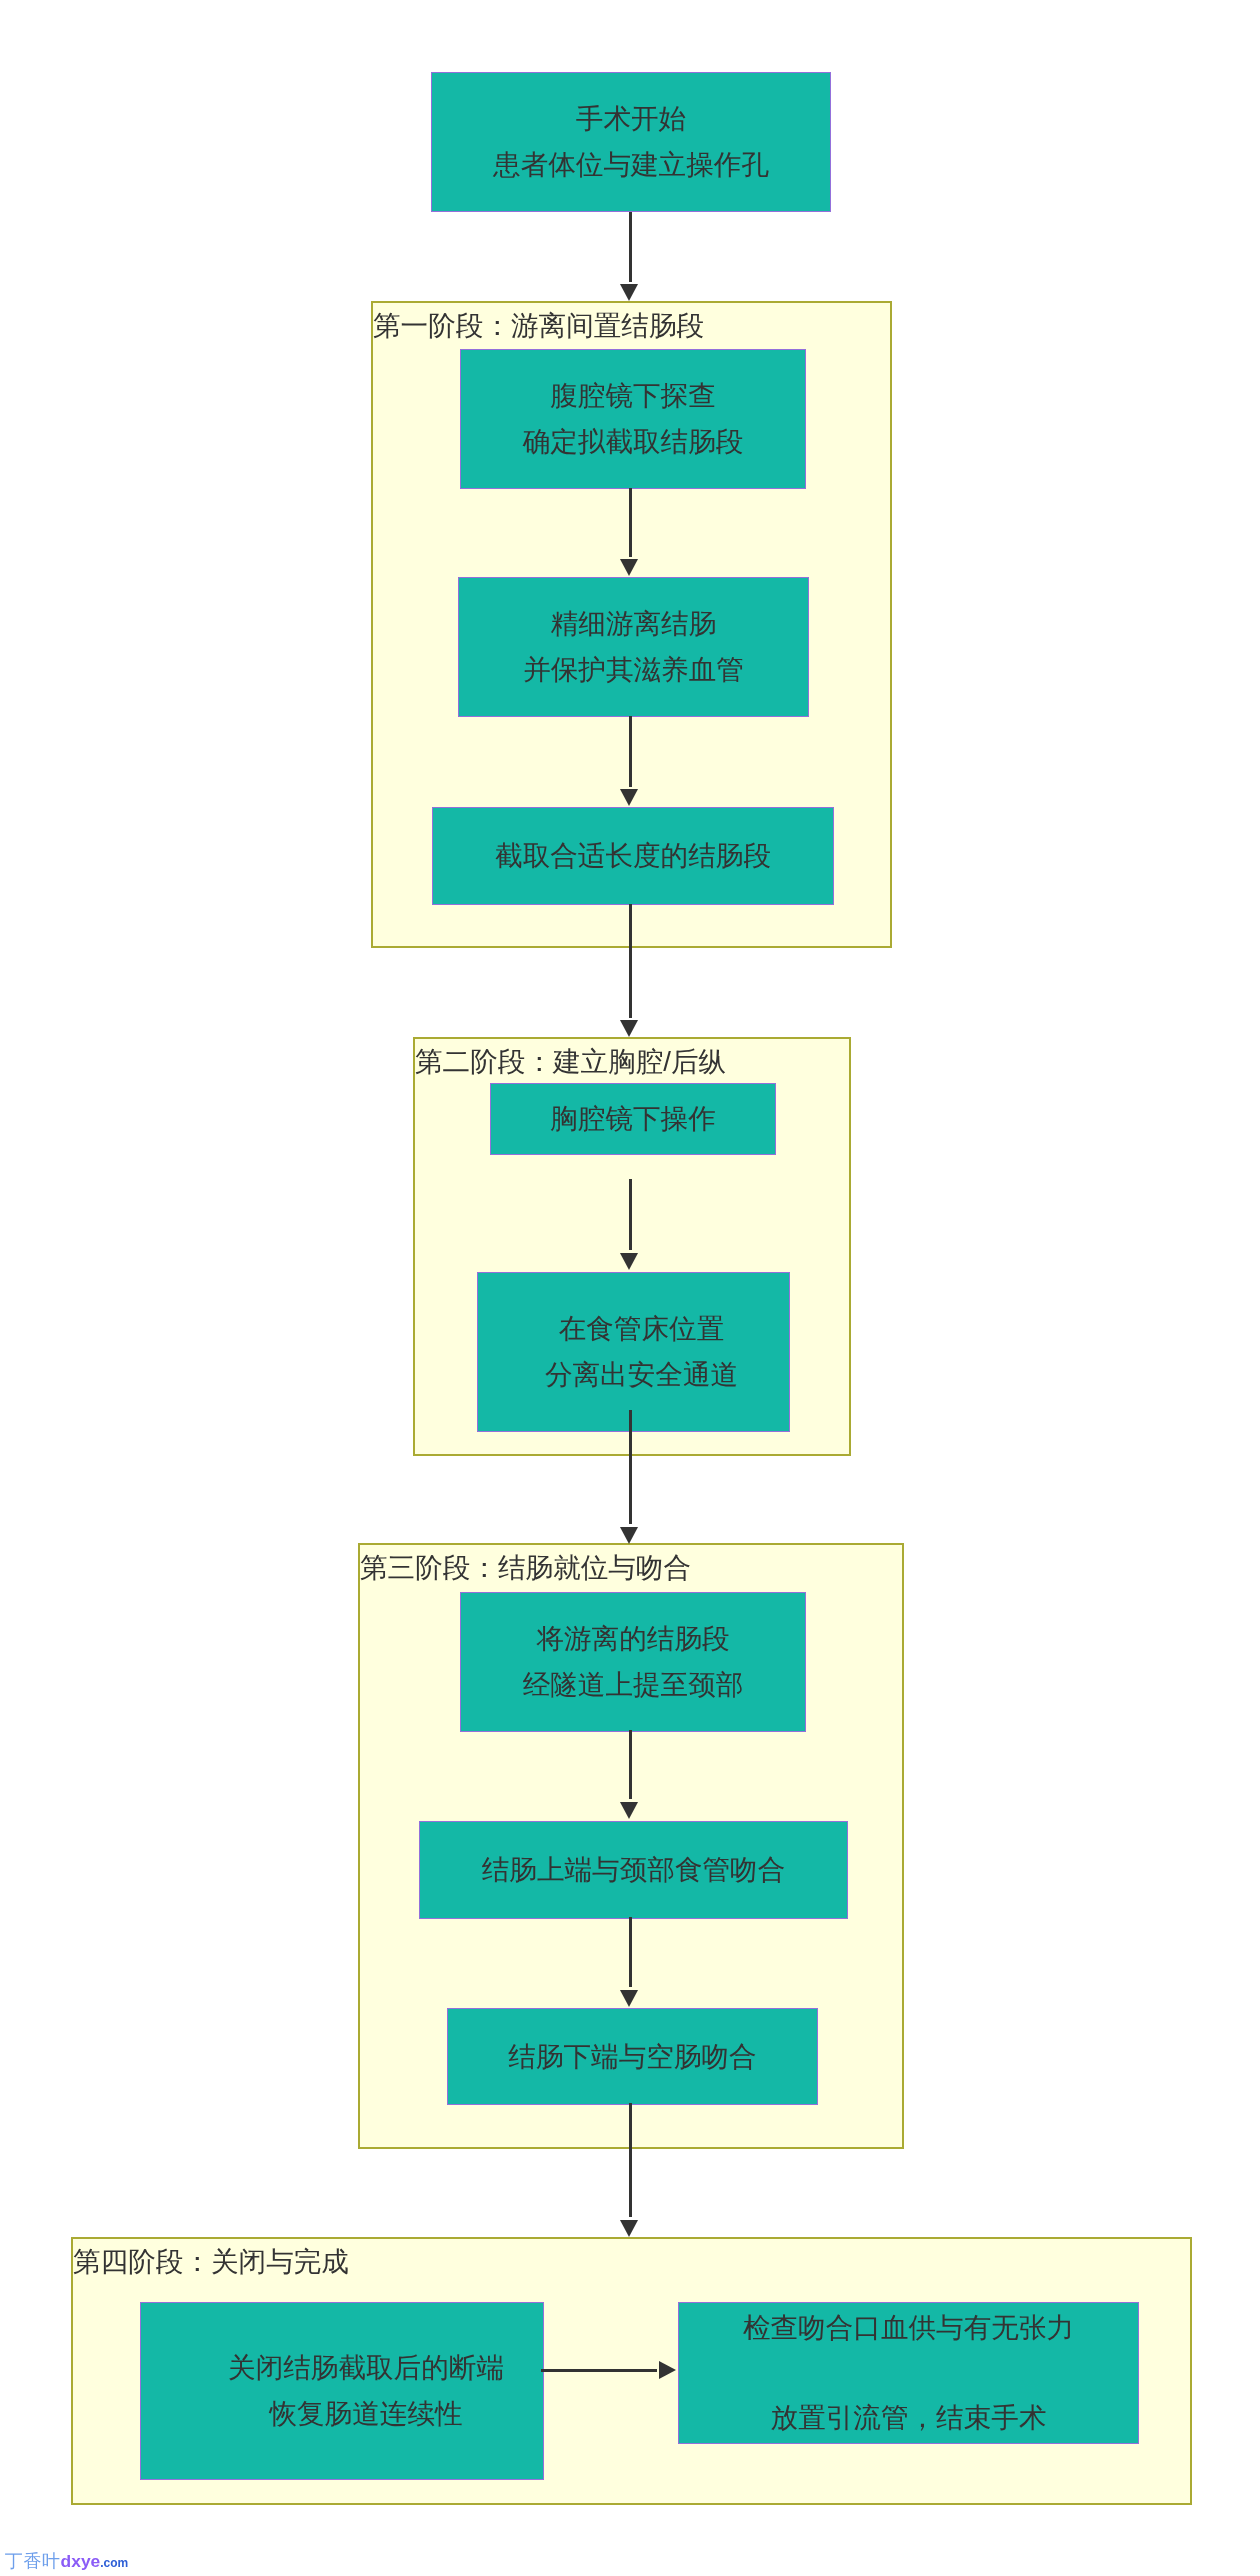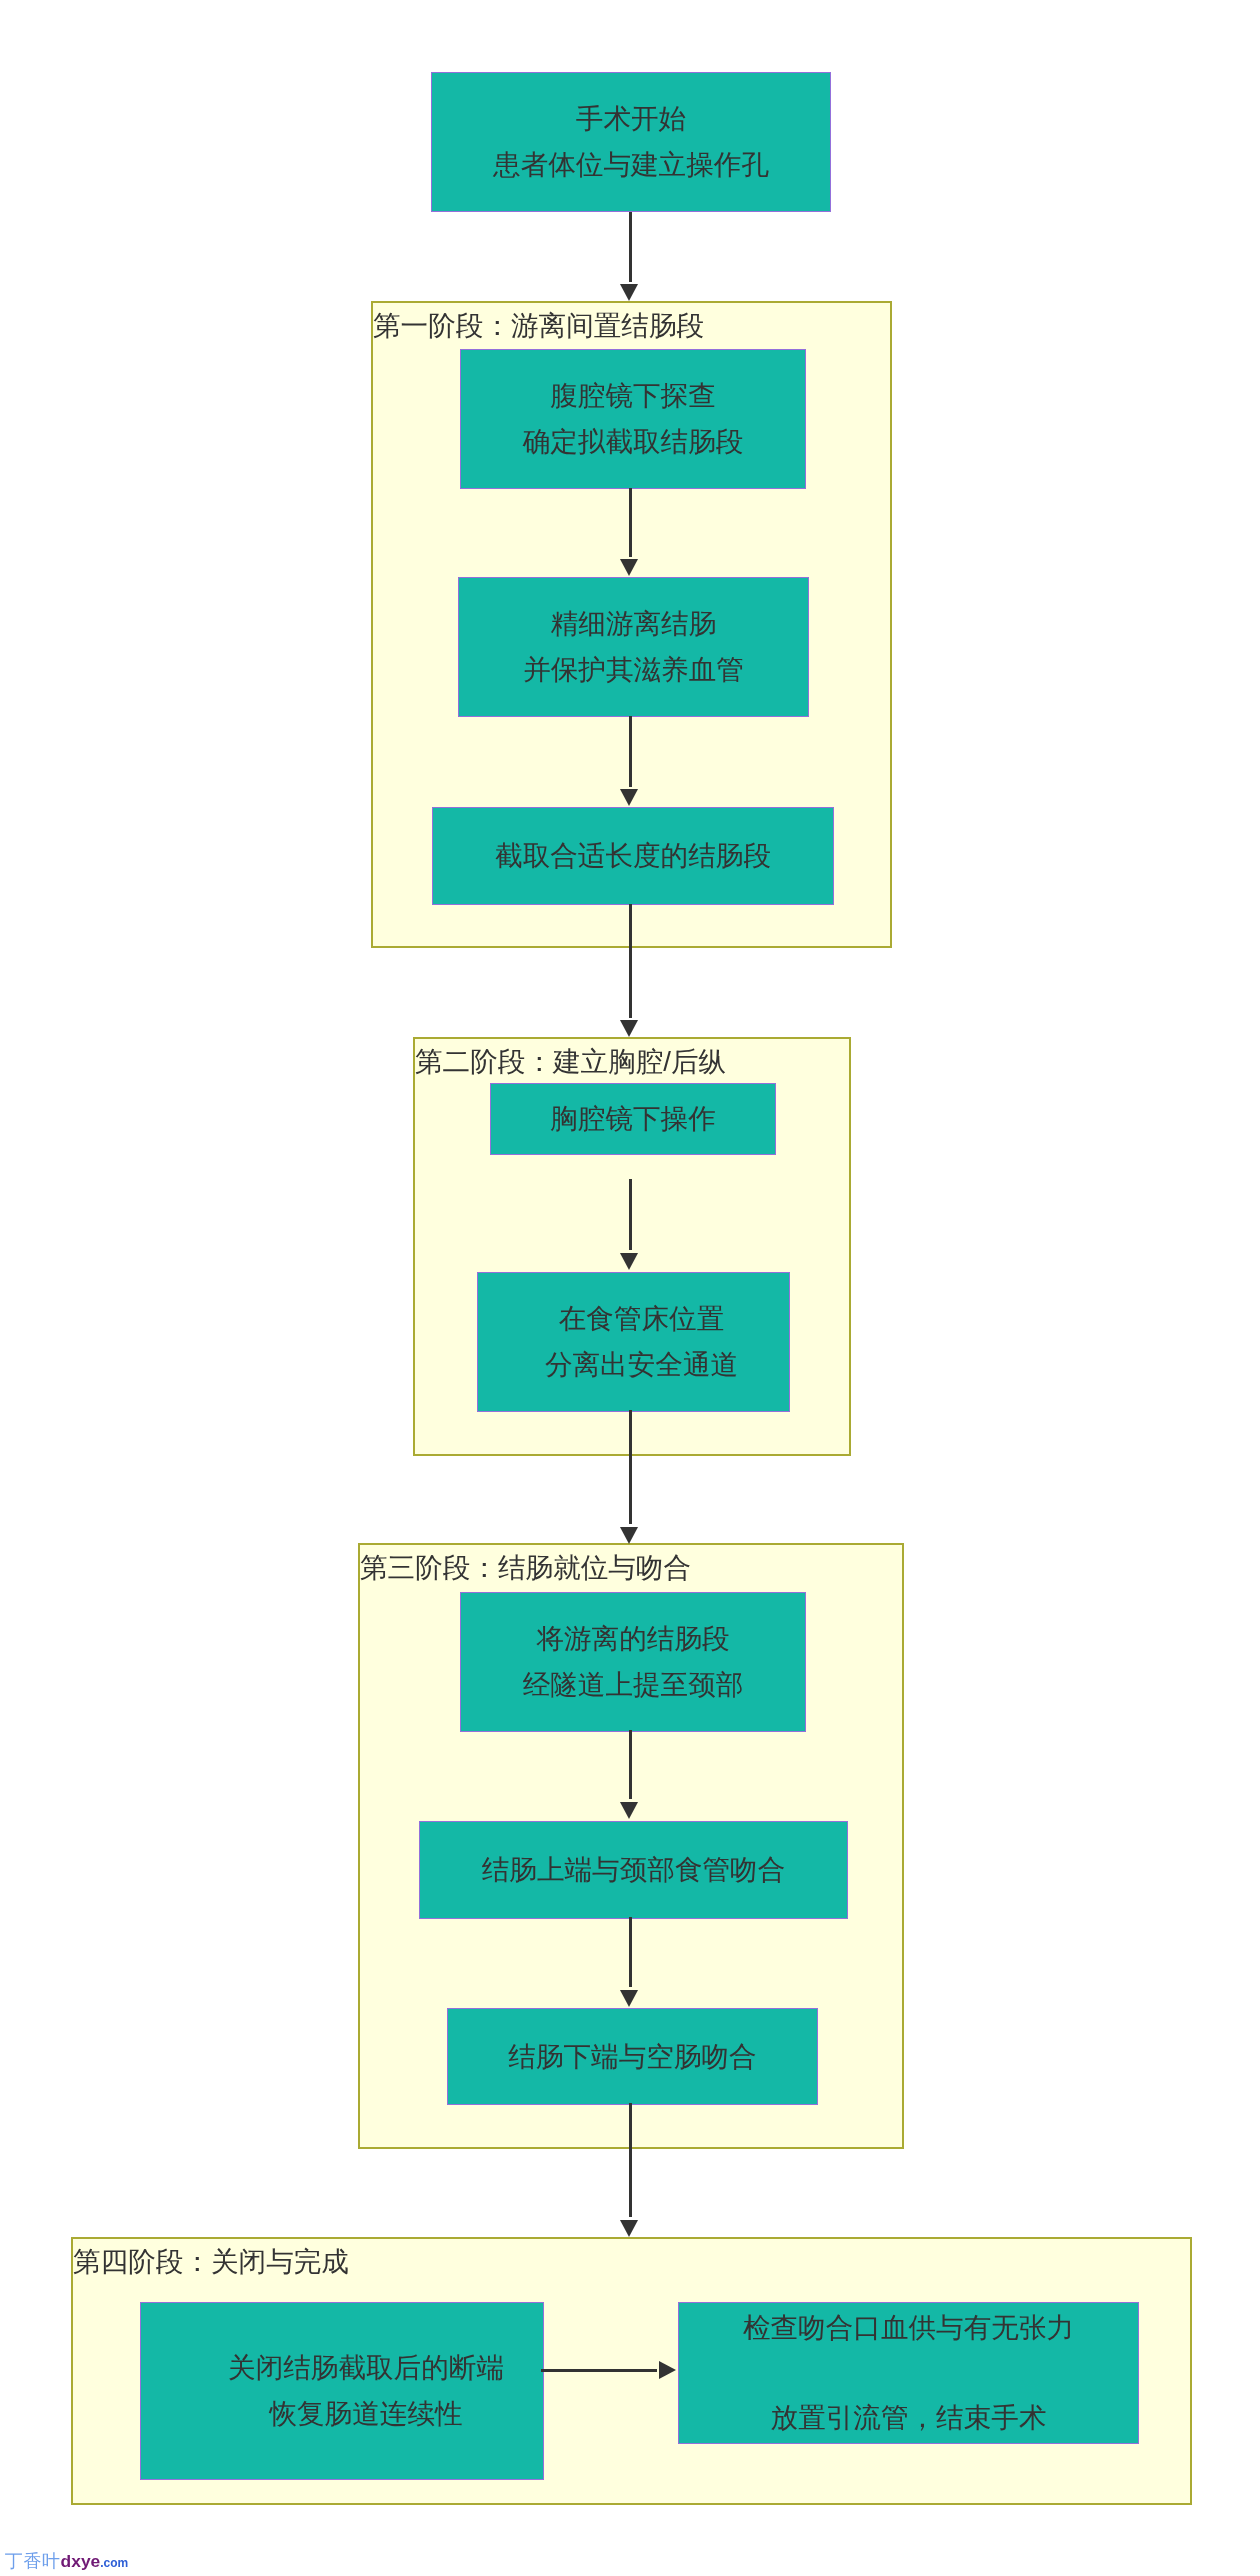--- a/index.html
+++ b/index.html
@@ -83,21 +83,21 @@
   }
   .wm-brand {
     font-size: 18px;
     font-weight: 400;
     color: #6d9eeb;
     letter-spacing: 0.6px;
   }
   .wm-site {
     font-size: 17.4px;
     font-weight: bold;
-    color: #701a75;
+    color: #8b5cf6;
   }
   .wm-tld {
     font-size: 12px;
     font-weight: bold;
     color: #2e5fd6;
   }
 </style>
 </head>
 <body>
 
@@ -126,21 +126,21 @@
     </div>
   </div>
 
   <div class="cluster" style="left:413px; top:1037px; width:438px; height:419px;">
     <div class="cluster-title">第二阶段：建立胸腔/后纵</div>
 
     <div class="node" style="left:75px; top:44px; width:286px; height:72px;">
       <div>胸腔镜下操作</div>
     </div>
 
-    <div class="node" style="left:62px; top:233px; width:313px; height:140px;padding-left:16px;">
+    <div class="node" style="left:62px; top:233px; width:313px; height:160px;padding-left:16px;">
       <div>在食管床位置</div>
       <div>分离出安全通道</div>
     </div>
   </div>
 
   <div class="cluster" style="left:358px; top:1543px; width:546px; height:606px;">
     <div class="cluster-title">第三阶段：结肠就位与吻合</div>
 
     <div class="node" style="left:100px; top:47px; width:346px; height:140px;">
       <div>将游离的结肠段</div>

